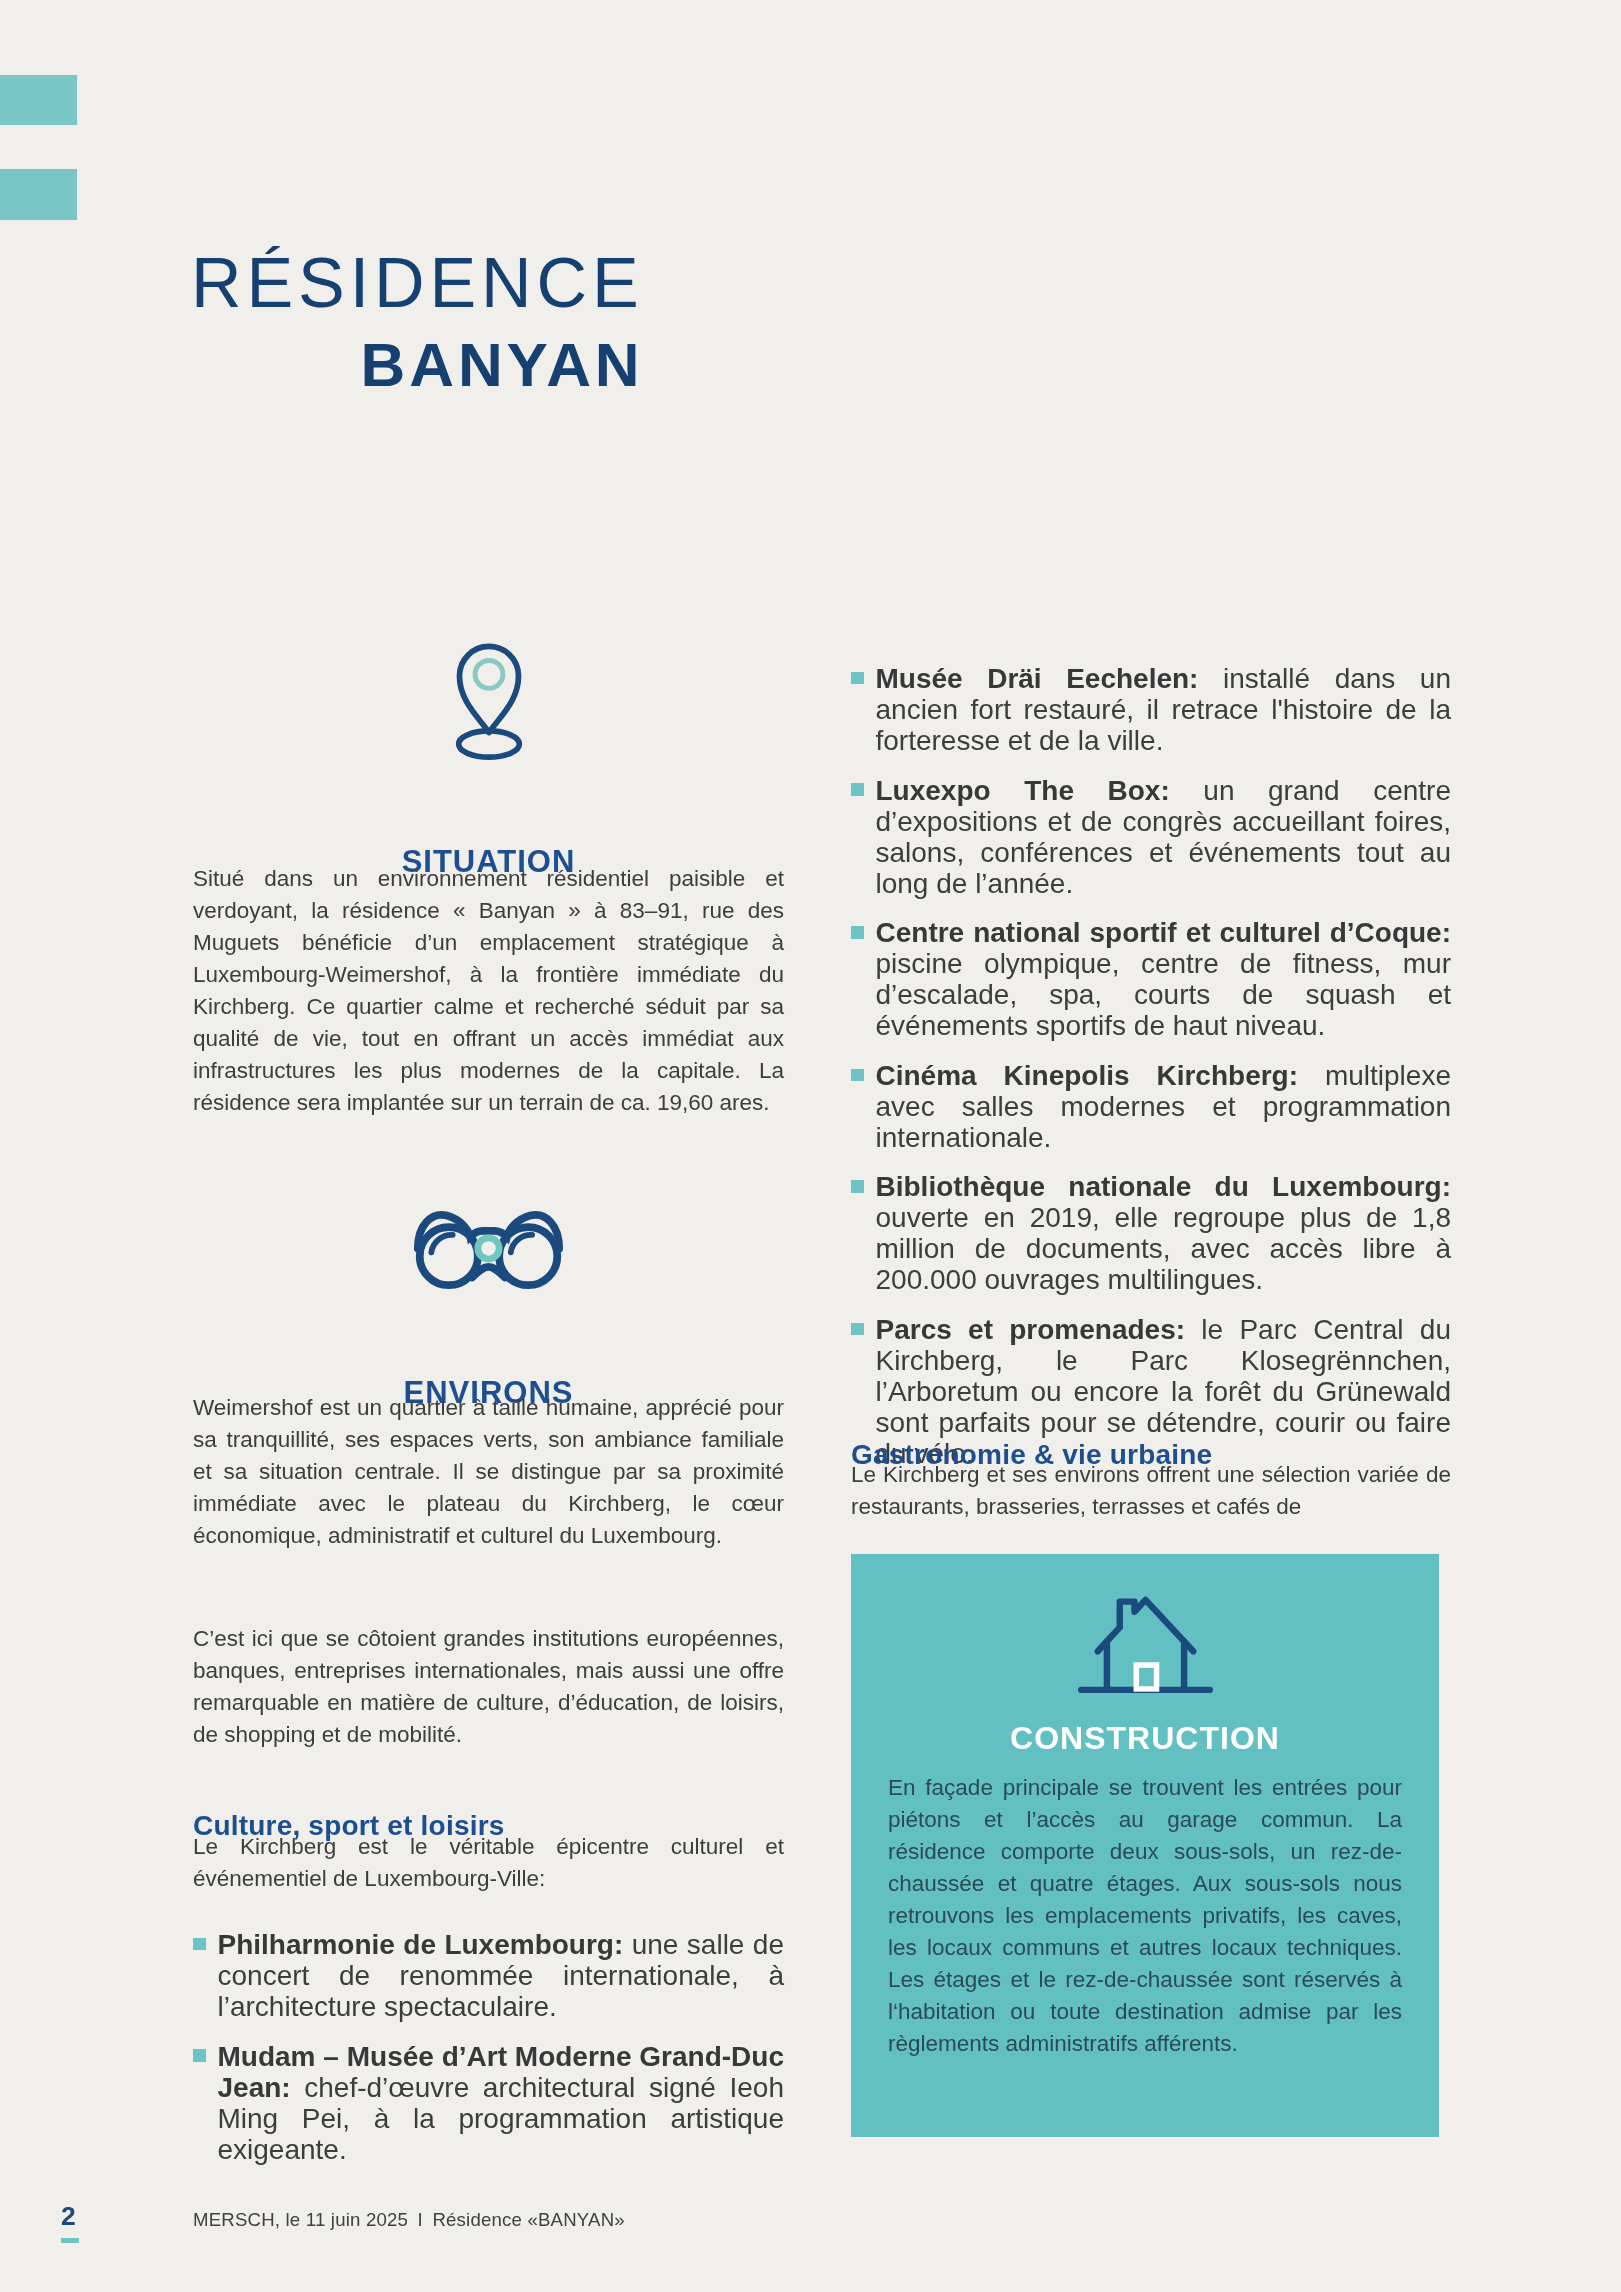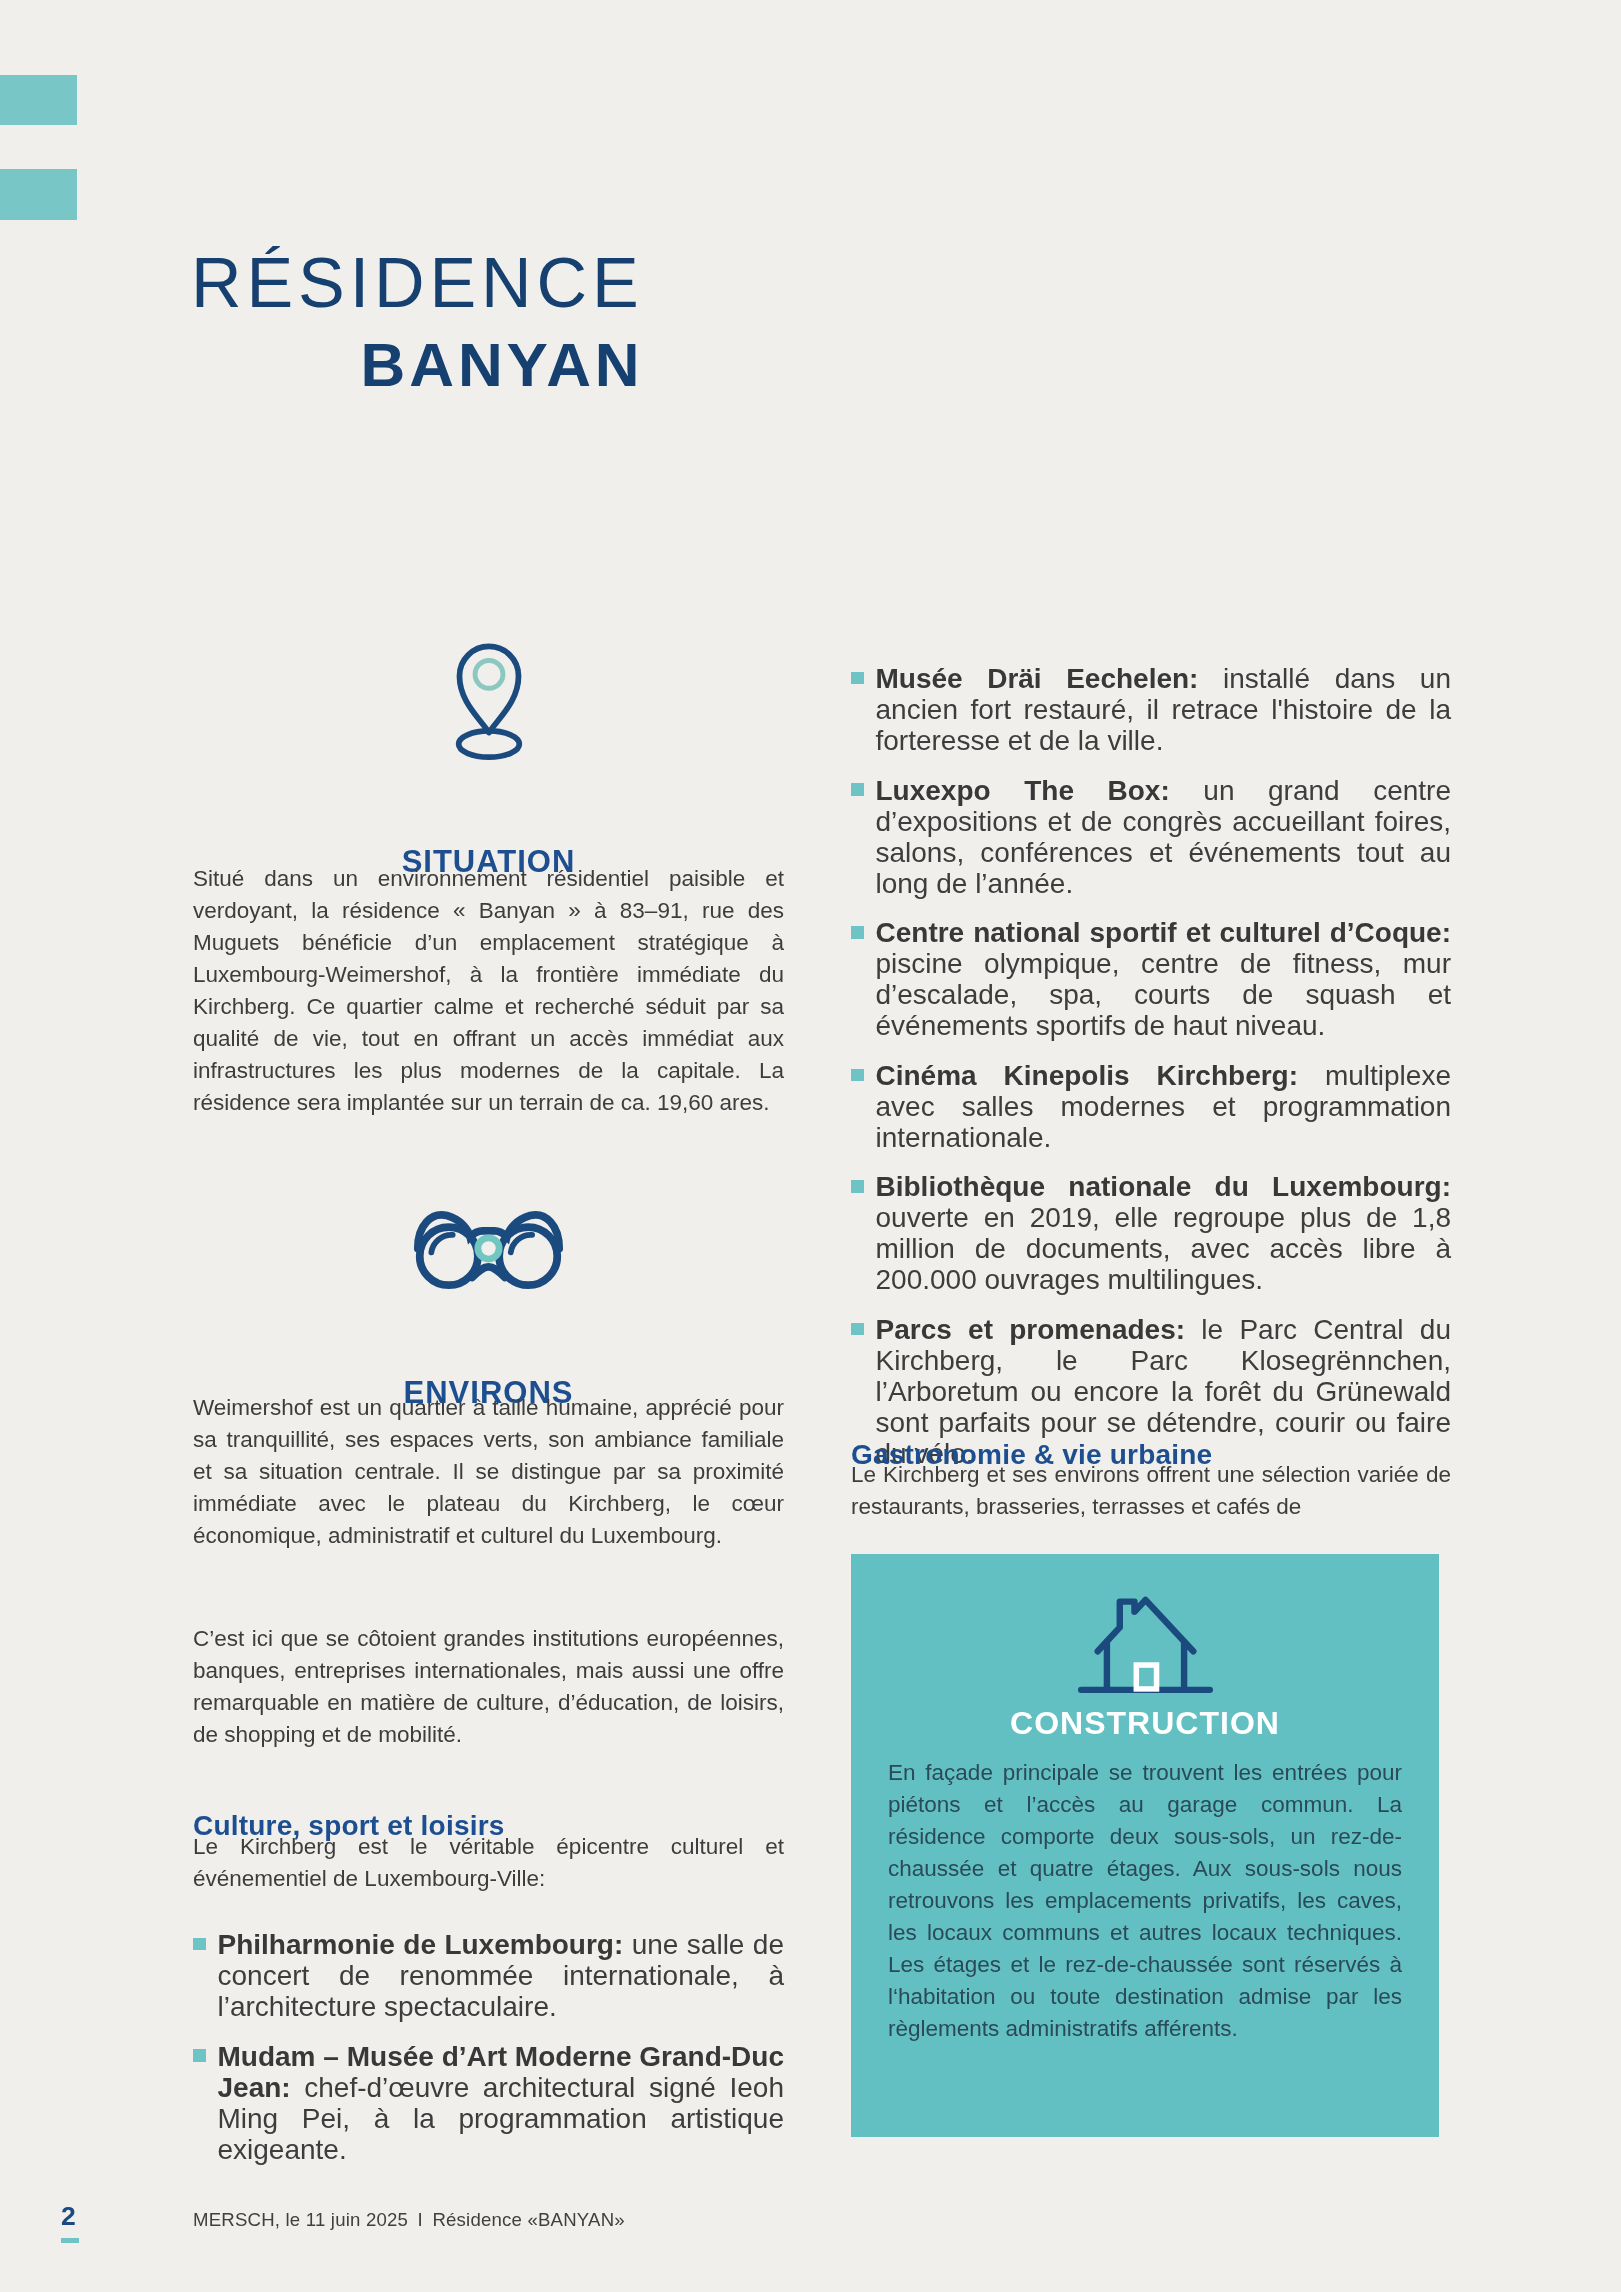--- a/index.html
+++ b/index.html
@@ -24,21 +24,21 @@
   .body-txt{font-size:22.5px;line-height:32px;color:#3d3d3d;text-align:justify;margin:0;}
 
   ul.blist{list-style:none;margin:0;padding:0;}
   ul.blist li{position:relative;padding-left:24.5px;margin:0 0 18.6px 0;font-size:28px;line-height:31px;color:#3d3d3d;text-align:justify;}
   ul.blist li:last-child{margin-bottom:0;}
   .sq{position:absolute;left:0;top:8.8px;width:12.7px;height:12.7px;background:#6ec3c5;}
   ul.blist b{font-weight:700;color:#383838;}
 
   .construction{position:absolute;left:851px;top:1554px;width:588px;height:583px;background:#63c0c2;box-sizing:border-box;padding:27.4px 37px 0 37px;}
   .construction .icon-wrap{margin-top:2px;}
-  .construction h2{margin:2px 0 0 0;font-size:32px;font-weight:700;color:#ffffff;text-align:center;letter-spacing:1px;}
+  .construction h2{margin:17px 0 0 0;font-size:32px;font-weight:700;color:#ffffff;text-align:center;letter-spacing:1px;}
   .construction p{margin:14.7px 0 0 0;font-size:22.5px;line-height:32px;color:#2b4a58;text-align:justify;}
 
   .pagenum{position:absolute;left:61px;top:2201px;font-size:26.5px;font-weight:700;color:#1b4a7e;}
   .pagenum-bar{position:absolute;left:61px;top:2238px;width:17.6px;height:4.9px;background:#6ec3c5;}
   .footer-line{position:absolute;left:193px;top:2209px;font-size:18.6px;color:#404040;letter-spacing:0.2px;}
 
   svg{display:inline-block;vertical-align:top;}
 </style>
 </head>
 <body>

